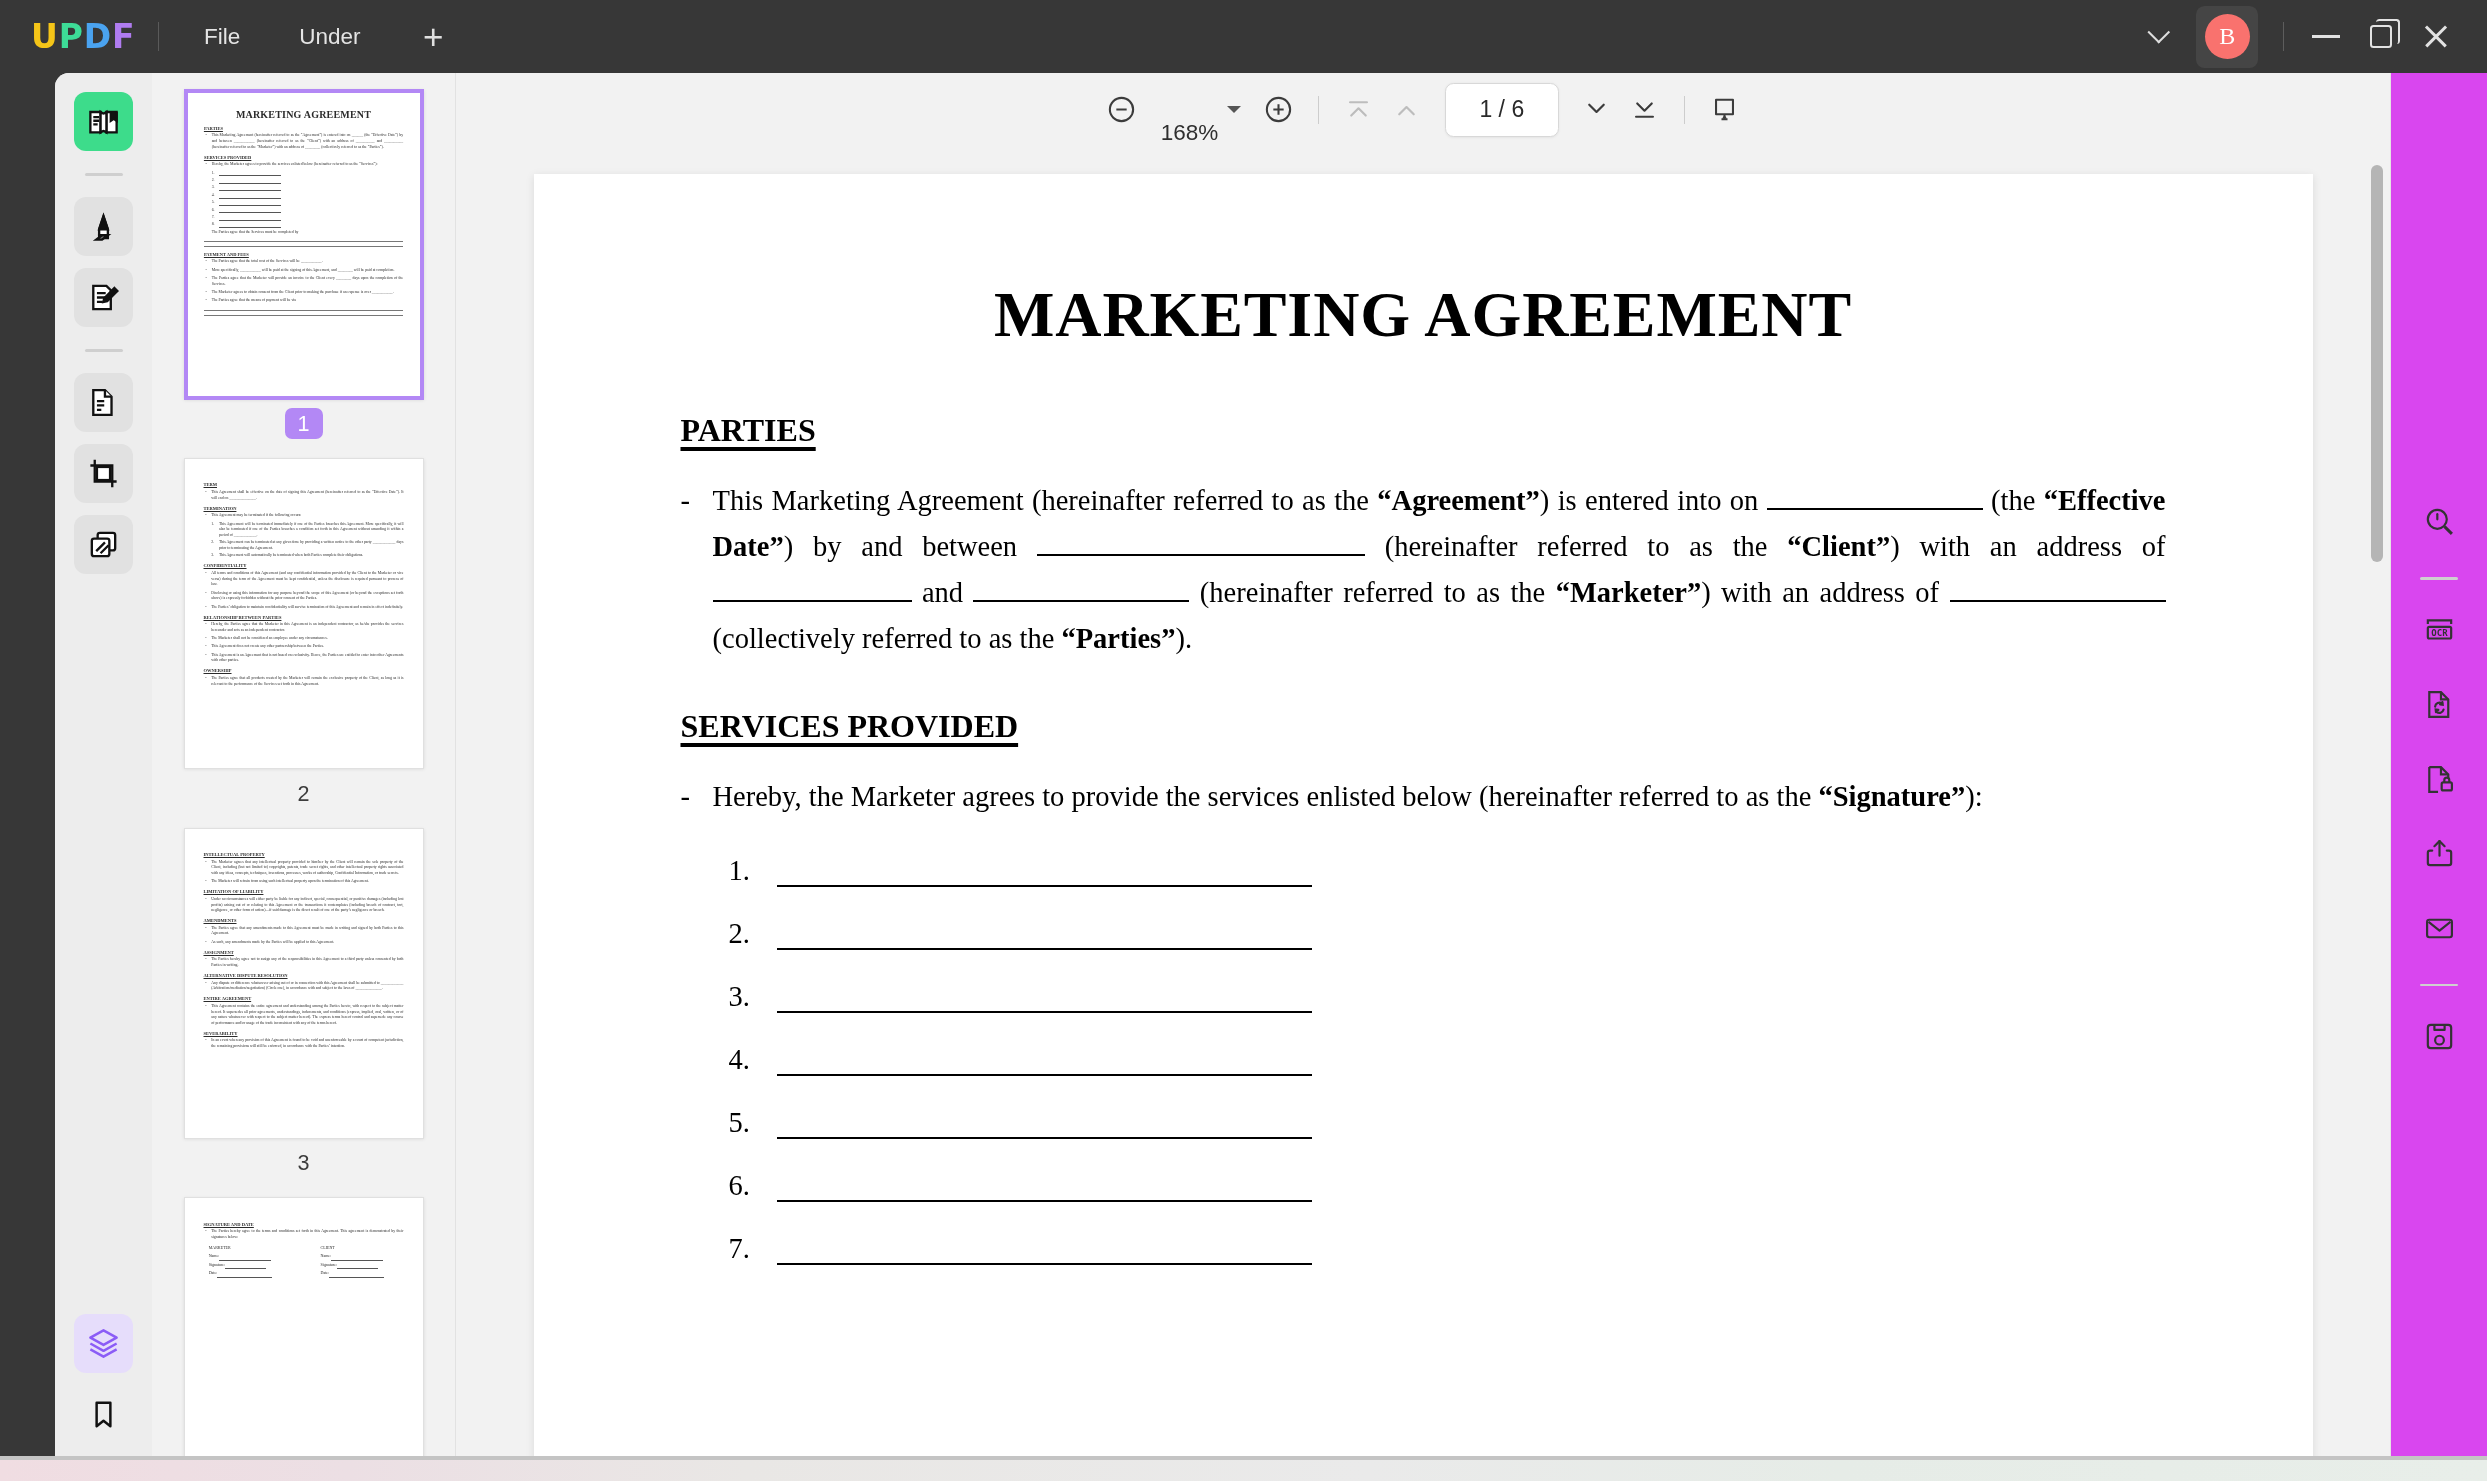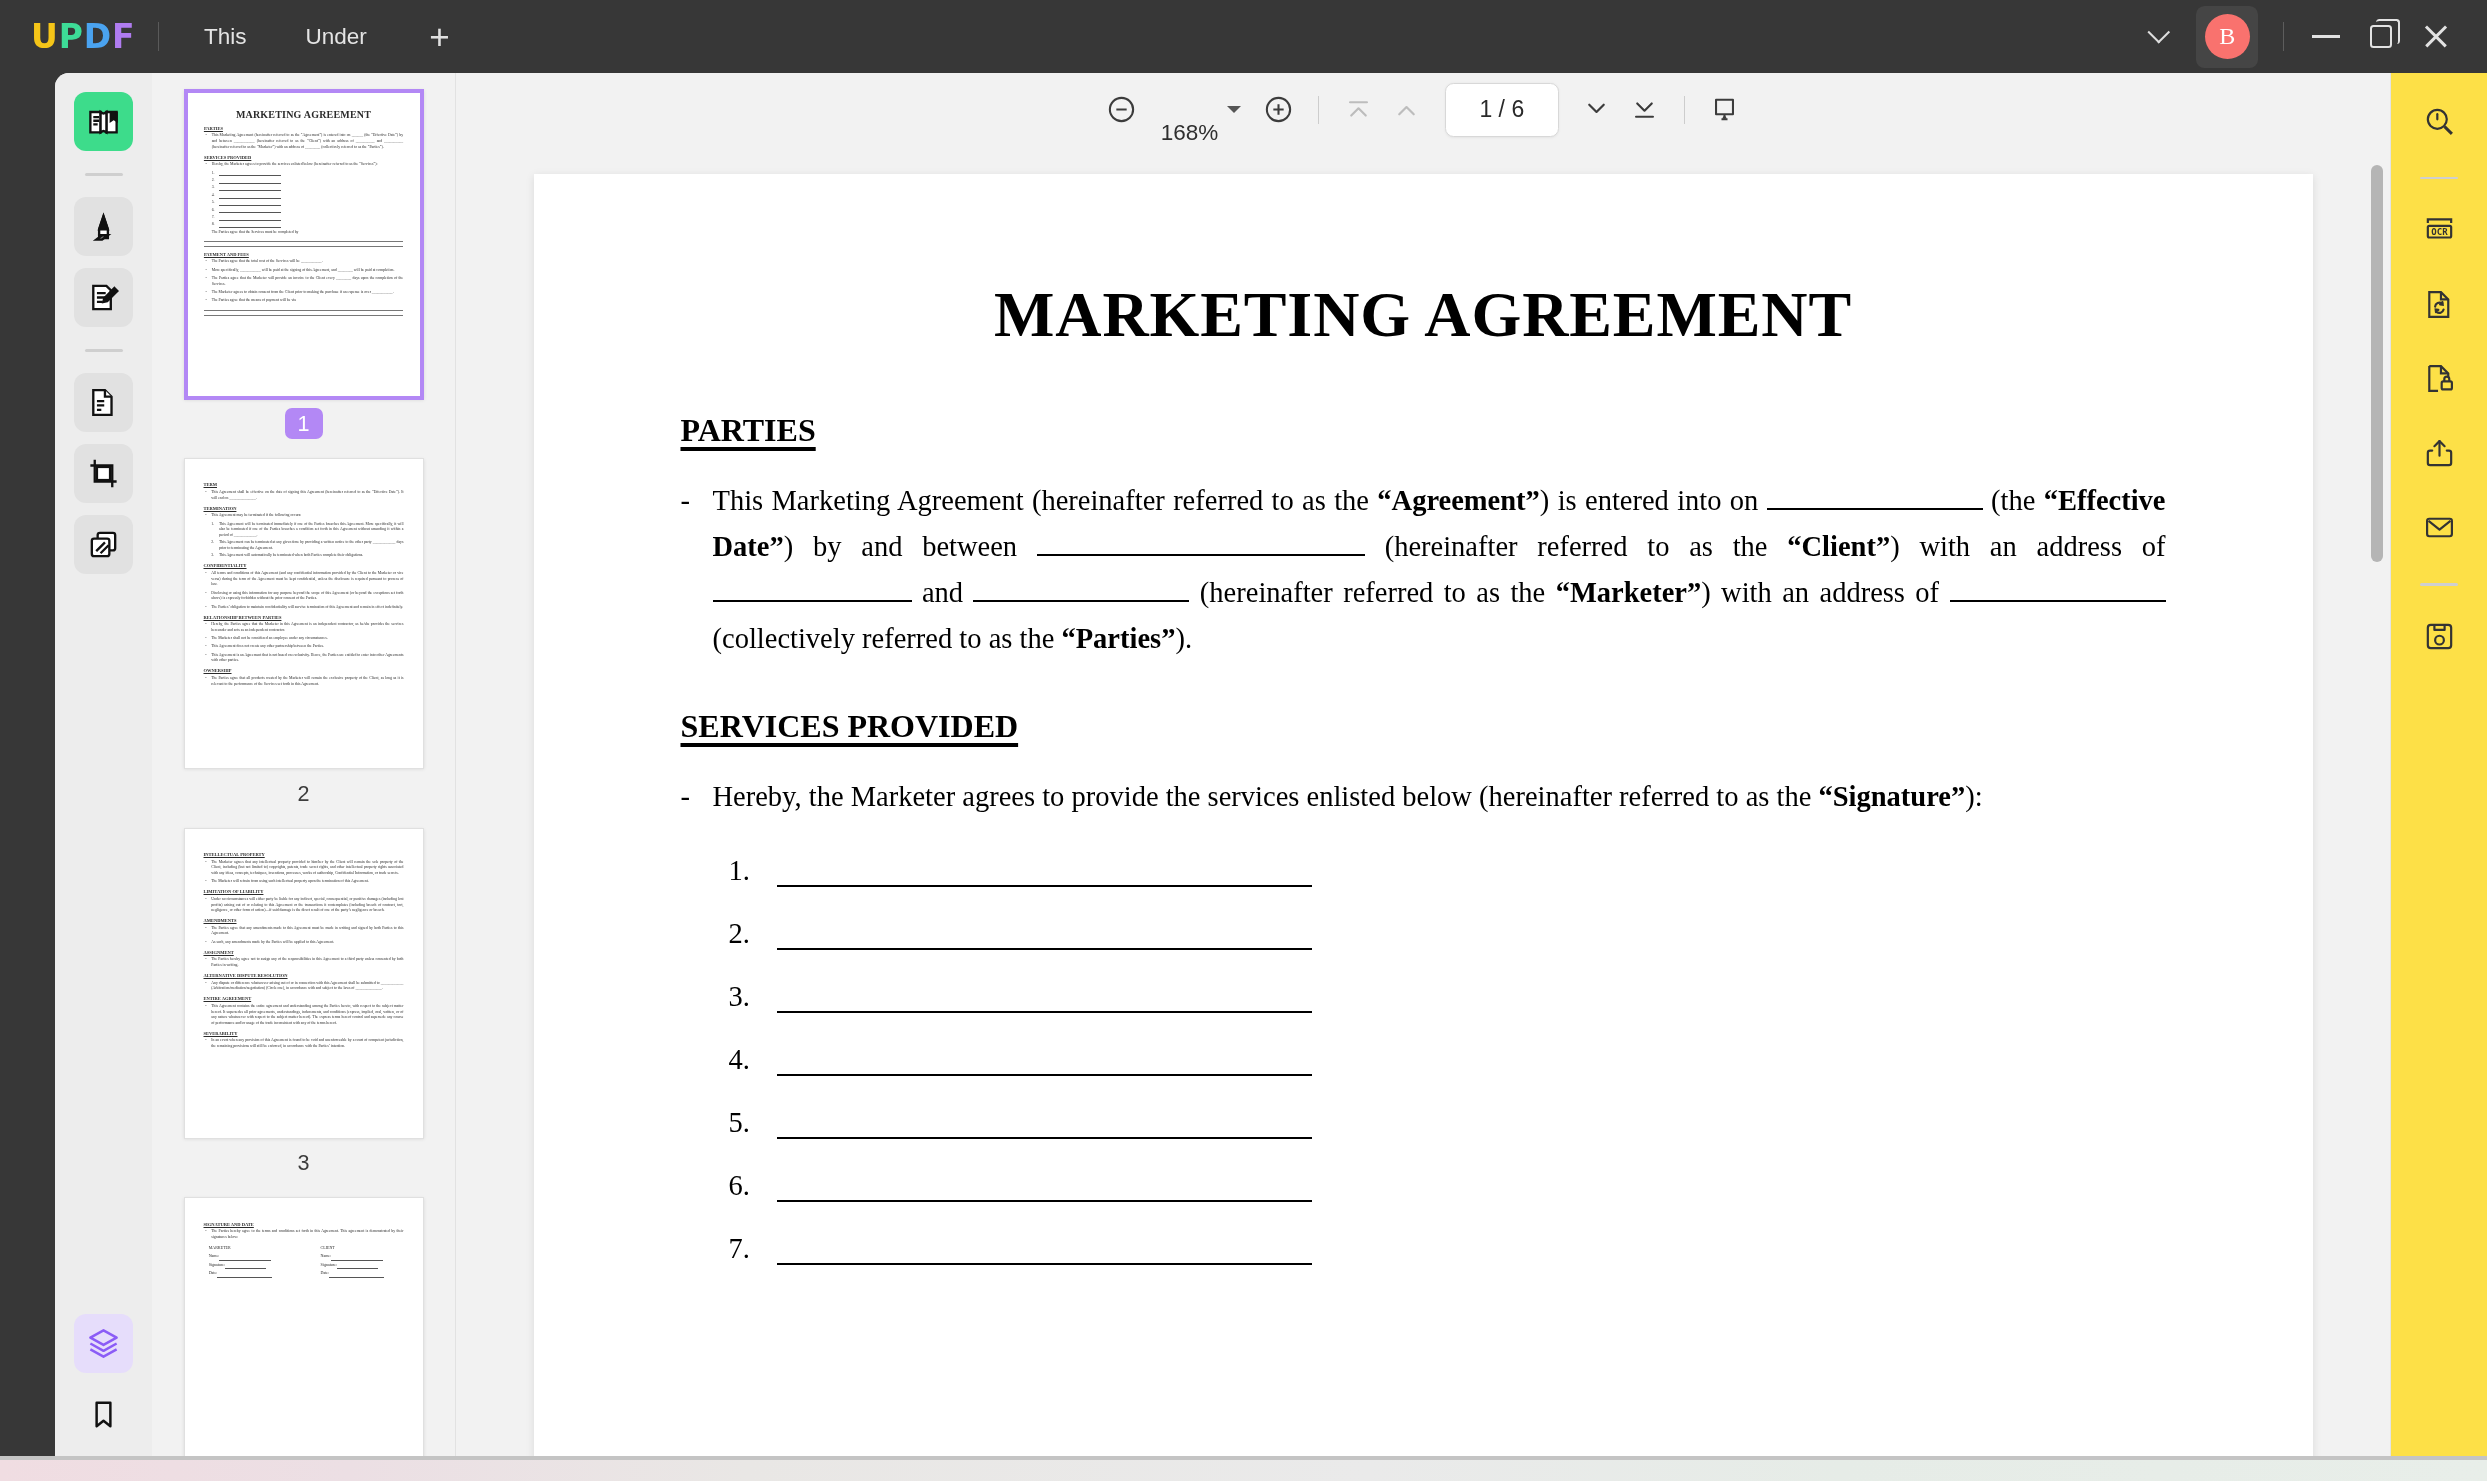--- a/index.html
+++ b/index.html
@@ -360,24 +360,25 @@
   }
   .vthumb {
     position: absolute; left: 0;
     width: 12px; border-radius: 6px;
     background: #b5b5b5;
   }
 
   
   .toolbar-right {
     width: 97px; flex: 0 0 97px;
-    background: #fde047;
+    background: #d946ef;
     display: flex; flex-direction: column; align-items: center;
     padding-top: 19px;
     border-left: 0.9px solid #e4e4e4;
+    justify-content: center;
   }
   .rtool {
     width: 59px; height: 59px;
     display: flex; align-items: center; justify-content: center;
     margin-bottom: 15.5px;
     border-radius: 10.4px;
     color: #333;
   }
   .bottomstrip {
     position: absolute; left: 0; bottom: 0;
@@ -396,21 +397,21 @@
 <div id="app">
 
   <div class="titlebar">
     <div class="logo">
       <span class="l1">U</span>
       <span class="l2">P</span>
       <span class="l3">D</span>
       <span class="l4">F</span>
     </div>
     <div class="tb-sep"></div>
-    <div class="menu-item">This</div>
+    <div class="menu-item">File</div>
     <div class="menu-item">Under</div>
 
     <div class="new-tab">+</div>
 
     <div class="tb-right">
       <div class="tb-btn">
         <span class="chev-down"></span>
       </div>
       <div class="avatar-wrap">
         <div class="avatar">B</div>

